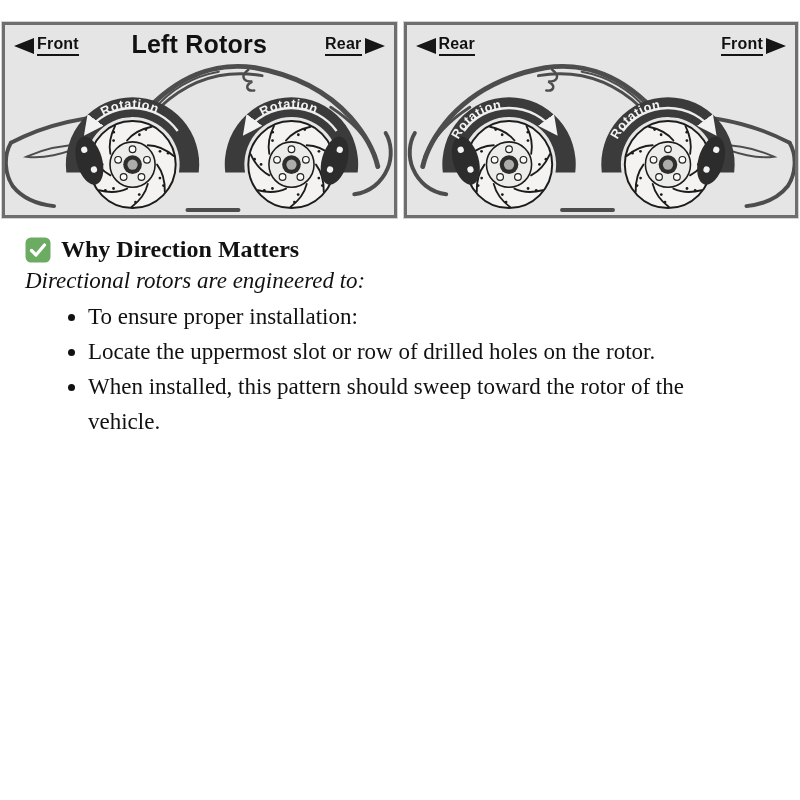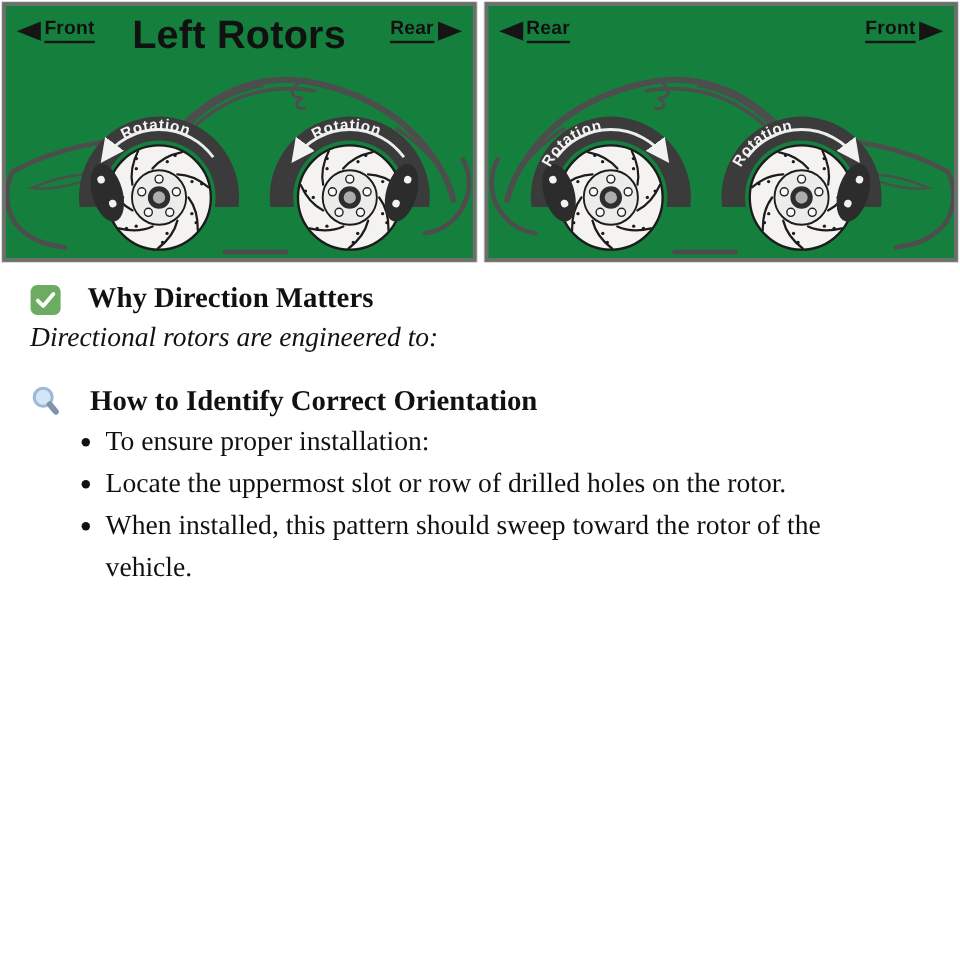--- a/index.html
+++ b/index.html
@@ -1,40 +1,40 @@
 <!DOCTYPE html>
 <html><head>
 <meta charset="utf-8">
 <style>
   * { margin:0; padding:0; box-sizing:border-box; }
   html,body { width:800px; height:800px; background:#ffffff; overflow:hidden;
               font-family:"Liberation Serif", serif; color:#111; }
 
   
   .diagram { display:flex; gap:7px; padding:2px; height:220px; }
-  .panel { position:relative; flex:1; background:#15803d;
-           border:3px solid #6e6e6e; box-shadow:0 0 0 1px #d6d2cf; overflow:hidden; }
+  .panel { position:relative; flex:1; background:#e5e5e5;
+           border:3px solid #6e6e6e; box-shadow:0 0 0 1px #d6d2cf; overflow:hidden;margin-top:20px; }
   .panel-header { position:absolute; top:5px; left:9px; right:9px; z-index:3;
                   display:flex; justify-content:space-between; align-items:flex-start;
                   font-family:"Liberation Sans", sans-serif; }
   .marker { display:flex; align-items:center; gap:3px; margin-top:5px; }
   .marker-label { font-weight:bold; font-size:16px; border-bottom:2.5px solid #141414;
                   padding-bottom:1px; letter-spacing:.2px; }
   .tri { width:0; height:0; border-top:8px solid transparent; border-bottom:8px solid transparent; }
   .tri-l { border-right:20px solid #151515; }
   .tri-r { border-left:20px solid #151515; }
   .panel-title-block { position:absolute; left:0; right:0; top:0; text-align:center; pointer-events:none; }
-  .panel-title { font-weight:bold; font-size:33px; letter-spacing:.2px; }
+  .panel-title { font-weight:bold; font-size:25px; letter-spacing:.2px; }
   .panel-subtitle { font-weight:bold; font-style:italic; font-size:15px; margin-top:-2px; }
   .car-svg { position:absolute; left:0; bottom:1px; width:100%; height:168px; }
 
   
   .content { padding:0 30px 0 25px; font-size:23px; }
   .intro { margin-top:9px; line-height:36px; white-space:pre-line; }
-  .heading { display:flex; align-items:center; gap:22px; font-size:24px; margin-top:16px; }
+  .heading { display:flex; align-items:center; gap:10px; font-size:24px; margin-top:16px; }
   .heading.bold { font-weight:bold; }
   .icon-box { flex:0 0 auto; display:inline-flex; }
   .lead { line-height:35px;font-style:italic; }
   ul.blist { margin-top:13px; padding-left:63px; }
   ul.blist li { line-height:35px; white-space:pre-line; }
   .heading.second { margin-top:23px; }
   ul.blist.second { margin-top:1px; }
 </style>
 </head>
 <body>
@@ -190,29 +190,20 @@
         <rect x="0.5" y="0.5" width="25" height="25" rx="5.5" fill="#6cab62"></rect>
         <path d="M6.5 13.5 L11 18 L19.5 8" fill="none" stroke="#ffffff" stroke-width="3.2" stroke-linecap="round" stroke-linejoin="round"></path>
       </svg>
     </span>
     <span>Why Direction Matters</span>
   </h2>
 
   <p class="lead">Directional rotors are engineered to:</p>
 
 
-  <h2 class="heading second">
-    <span class="icon-box">
-      <svg width="28" height="28" viewBox="0 0 28 28">
-        <circle cx="11" cy="10" r="7.5" fill="#d4e5f7" stroke="#9db9d8" stroke-width="2.6"></circle>
-        <line x1="16.5" y1="16" x2="21.5" y2="22" stroke="#8093aa" stroke-width="5" stroke-linecap="round"></line>
-      </svg>
-    </span>
-    <span>How to Identify Correct Orientation</span>
-  </h2>
 
   <ul class="blist second">
     <li>To ensure proper installation:</li>
     <li>Locate the uppermost slot or row of drilled holes on the rotor.</li>
     <li>When installed, this pattern should sweep toward the rotor of the
 vehicle.</li>
   </ul>
 </div>
 
 </body></html>

